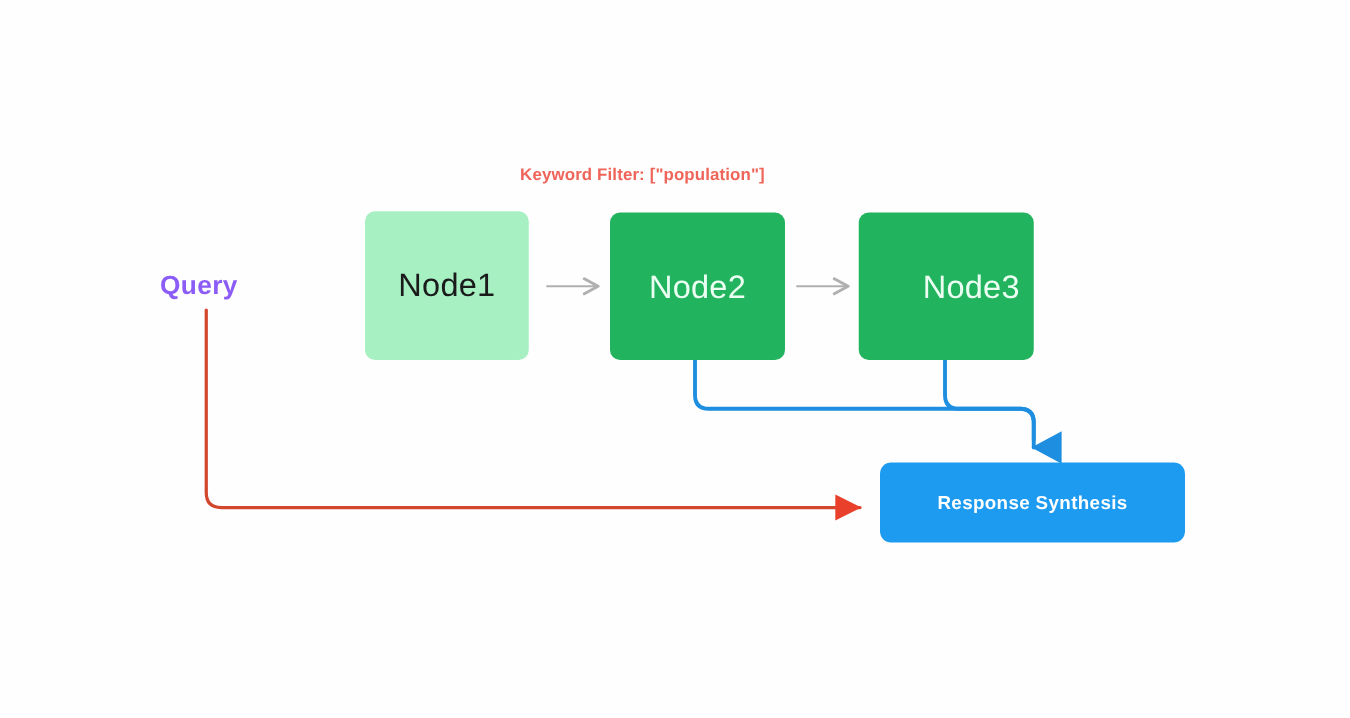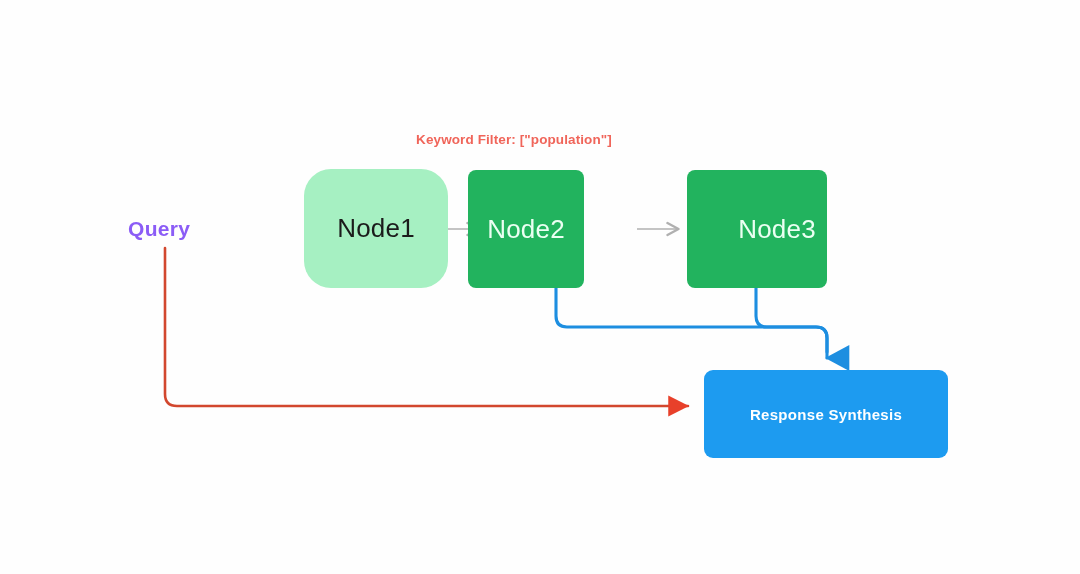--- a/index.html
+++ b/index.html
@@ -38,30 +38,30 @@
   }
   .node-light {
     background: #a6f0c2;
     color: #1b1b1b;
   }
   .node-solid {
     background: #22b35e;
     color: #eafff2;
   }
 
-  #node1 { left: 304px; top: 169px; width: 144px; height: 119px; border-radius: 27px; }
-  #node2 { left: 468px; top: 170px; width: 116px; height: 118px; }
+  #node1 { left: 292px; top: 169px; width: 131px; height: 119px; }
+  #node2 { left: 488px; top: 170px; width: 140px; height: 118px; }
   #node3 { left: 687px; top: 170px; width: 140px; height: 118px; padding-left: 40px; }
 
   #response-box {
     position: absolute;
     left: 704px;
     top: 370px;
     width: 244px;
-    height: 88px;
+    height: 64px;
     background: #1d9bf0;
     border-radius: 9px;
     display: flex;
     align-items: center;
     justify-content: center;
     color: #ffffff;
     font-size: 15px;
     font-weight: bold;
     letter-spacing: 0.3px;
     text-align: center;

